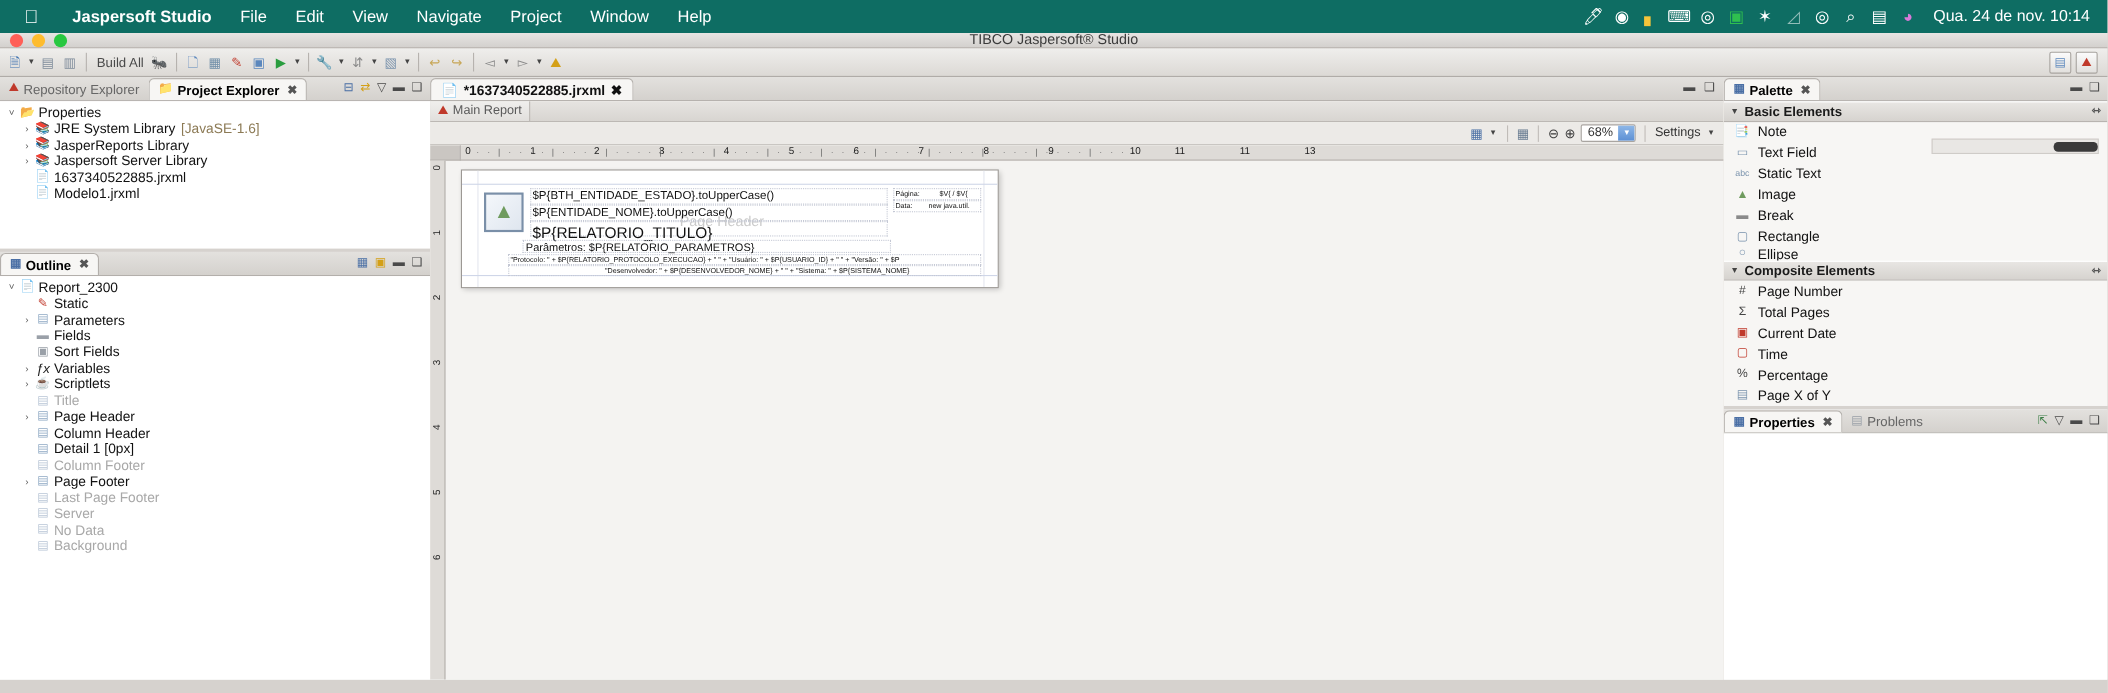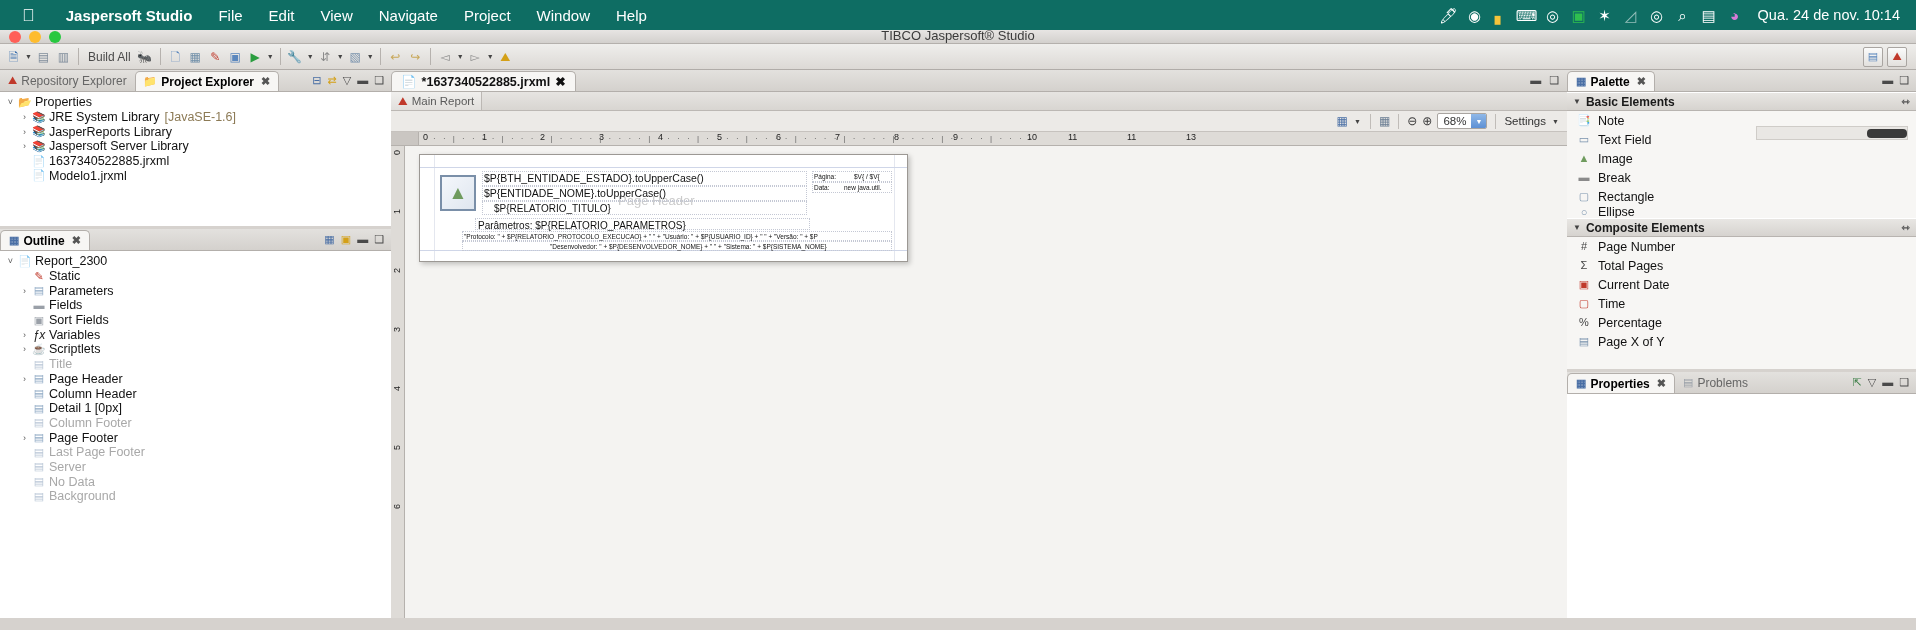--- a/index.html
+++ b/index.html
@@ -536,21 +536,21 @@
               <span style="font-size:19px;color:#6f9b5e;">▲</span>
             </div>
 
             <div class="elembox" style="left:62px; top:16px; width:325px; height:15px;"></div>
             <div class="relem" style="left:64px; top:17px;">$P{BTH_ENTIDADE_ESTADO}.toUpperCase()</div>
 
             <div class="elembox" style="left:62px; top:31px; width:325px; height:15px;"></div>
             <div class="relem" style="left:64px; top:32px;">$P{ENTIDADE_NOME}.toUpperCase()</div>
 
             <div class="elembox" style="left:62px; top:46px; width:325px; height:14px;"></div>
-            <div class="relem" style="left:64px; top:48px; font-size:10px;margin-left:10px;">$P{RELATORIO_TITULO}</div>
+            <div class="relem" style="left:64px; top:48px; font-size:14px;">$P{RELATORIO_TITULO}</div>
 
             <div class="elembox" style="left:55px; top:63px; width:335px; height:12px;"></div>
             <div class="relem small" style="left:58px; top:65px;">Parâmetros:  $P{RELATORIO_PARAMETROS}</div>
 
             <div class="elembox" style="left:42px; top:76px; width:430px; height:10px;"></div>
             <div class="relem tiny" style="left:44px; top:78px;">"Protocolo: " + $P{RELATORIO_PROTOCOLO_EXECUCAO} + "   " + "Usuário: " + $P{USUARIO_ID} + "   " + "Versão: " + $P</div>
 
             <div class="elembox" style="left:42px; top:86px; width:430px; height:10px;"></div>
             <div class="relem tiny" style="left:130px; top:88px;">"Desenvolvedor: " + $P{DESENVOLVEDOR_NOME} + "   " + "Sistema: " + $P{SISTEMA_NOME}</div>
 
@@ -590,20 +590,24 @@
         </div>
         <div class="palitem">
           <span class="pico" style="color:#d4a017;">📑</span>
           <span>Note</span>
         </div>
         <div class="palitem">
           <span class="pico" style="color:#7a93ad;">▭</span>
           <span>Text Field</span>
         </div>
         <div class="palitem">
+          <span class="pico" style="color:#7a93ad;font-size:8px;">abc</span>
+          <span>Static Text</span>
+        </div>
+        <div class="palitem">
           <span class="pico" style="color:#6f9b5e;">▲</span>
           <span>Image</span>
         </div>
         <div class="palitem">
           <span class="pico" style="color:#8a8a8a;">▬</span>
           <span>Break</span>
         </div>
         <div class="palitem">
           <span class="pico" style="color:#7a93ad;">▢</span>
           <span>Rectangle</span>

